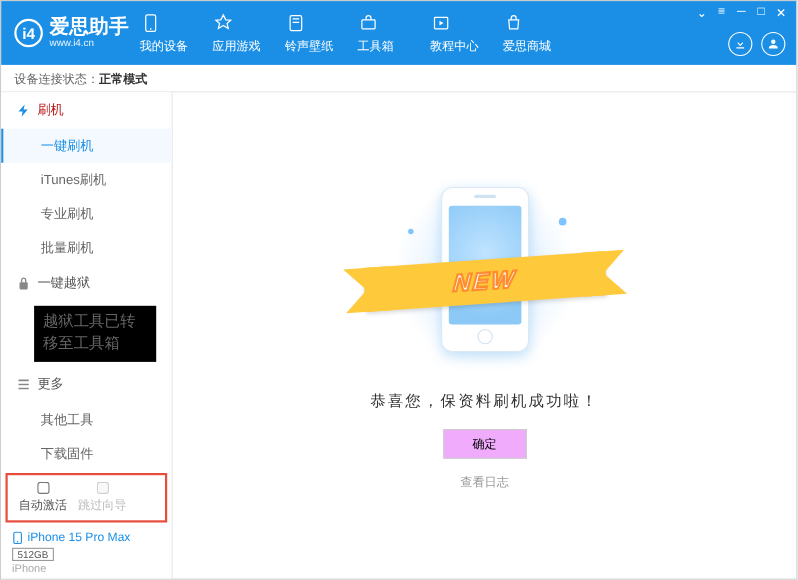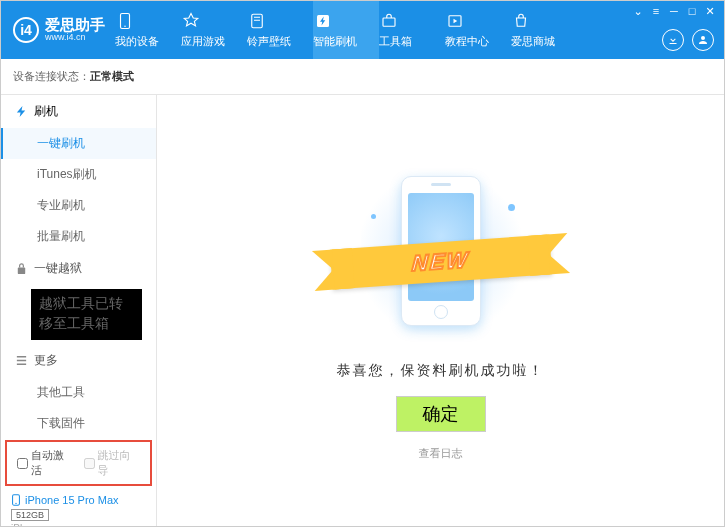--- a/index.html
+++ b/index.html
@@ -2,52 +2,52 @@
 <html><head>
 <meta charset="utf-8">
 <style>
 * { margin: 0; padding: 0; box-sizing: border-box; font-family: "Microsoft YaHei", Arial, sans-serif; }
 body { width: 725px; height: 527px; overflow: hidden; border: 1px solid #ccc; }
 
 .header { background: #1b8fe6; height: 58px; display: flex; align-items: center; color: #fff; position: relative; }
 .logo-block { display: flex; align-items: center; padding: 0 10px 0 12px; gap: 6px; }
 .logo-circle { width: 26px; height: 26px; border: 2px solid #fff; border-radius: 50%; display: flex; align-items: center; justify-content: center; font-weight: bold; font-size: 14px; }
 .logo-text { display: flex; flex-direction: column; line-height: 1.1; }
-.logo-text .title { font-size: 15px; font-weight: bold; }
+.logo-text .title { font-size: 18px; font-weight: bold; }
 .logo-text .url { font-size: 9px; opacity: .9; }
 
 .nav { display: flex; height: 100%; }
 .nav-item { width: 66px; display: flex; flex-direction: column; align-items: flex-start; justify-content: center; gap: 3px; font-size: 11px; cursor: pointer; }
 .nav-item.active { background: #3ba4ee; }
 .nav-icon { width: 20px; height: 20px; display: flex; align-items: center; justify-content: center; }
 .nav-icon svg { width: 18px; height: 18px; fill: #fff; }
 
 .header-right { position: absolute; right: 8px; top: 4px; display: flex; align-items: center; gap: 8px; font-size: 11px; }
 .win-btns { display: flex; gap: 6px; }
 .win-btn { width: 12px; height: 12px; cursor: pointer; display:flex; align-items:center; justify-content:center;}
 .header-circles { position: absolute; right: 10px; bottom: 8px; display: flex; gap: 8px; }
 .h-circle { width: 22px; height: 22px; border: 1.5px solid #fff; border-radius: 50%; display: flex; align-items: center; justify-content: center; cursor: pointer; }
 .h-circle svg { width: 12px; height: 12px; fill: #fff; }
 
 .body { display: flex; height: 445px; }
 
-.statusbar { height: 36px; border-bottom: 1px solid #e5e5e5; display: flex; align-items: center; padding: 0 12px; font-size: 11px; color: #666; width: 100%; }
+.statusbar { height: 25px; border-bottom: 1px solid #e5e5e5; display: flex; align-items: center; padding: 0 12px; font-size: 11px; color: #666; width: 100%; }
 .statusbar b { color: #333; }
 
 .sidebar { width: 156px; border-right: 1px solid #e5e5e5; display: flex; flex-direction: column; font-size: 12px; background: #fff; }
 .side-scroll { flex: 1; overflow: hidden; }
 .side-group { display: flex; align-items: center; gap: 6px; padding: 8px 14px; color: #555; }
 .side-group svg { width: 13px; height: 13px; fill: #888; }
-.side-group.blue { color: #000000; }
+.side-group.blue { color: #b91c1c; }
 .side-group.blue svg { fill: #1b8fe6; }
 .side-item { padding: 7px 14px 7px 36px; color: #666; cursor: pointer; }
 .side-item.active { color: #1b8fe6; border-left: 2px solid #1b8fe6; background: #f3f9fe; padding-left: 34px; }
 .side-item.boxed { margin: 4px 14px 4px 30px; background: #000000; padding: 6px 8px; font-size: 14px; line-height: 1.4; font-family: Liberation Mono, monospace; }
 .check-row { padding: 6px 10px; display: flex; align-items: center; gap: 10px; font-size: 11px; color: #555; border: 2px solid #e74c3c; margin: 2px 4px; }
-.check-row label { display: flex; align-items: center; gap: 3px; }
+.check-row label { display: flex; align-items: center; gap: 3px; flex-direction: column; }
 .check-row .muted { color: #bbb; }
 .device-block { padding: 6px 10px; font-size: 11px; }
 .device-name { color: #1b8fe6; font-weight: normal; display: flex; align-items: center; gap: 4px; }
 .device-name svg { width: 10px; height: 12px; fill: #1b8fe6; }
 .storage-badge { display: inline-block; border: 1px solid #999; padding: 0 4px; font-size: 9px; color: #555; margin-top: 3px; }
 .device-type { color: #aaa; font-size: 10px; margin-top: 2px; }
 
 .main { flex: 1; display: flex; flex-direction: column; align-items: center; justify-content: center; position: relative; }
 .illust { width: 160px; height: 180px; position: relative; margin-top: -10px; }
 .illust .glow { position: absolute; inset: 0; background: radial-gradient(circle, rgba(100,180,255,.3) 0%, rgba(255,255,255,0) 70%); }
@@ -57,21 +57,21 @@
 .phone { position: absolute; left: 50%; top: 12px; transform: translateX(-50%); width: 80px; height: 150px; background: #fff; border-radius: 10px; box-shadow: 0 4px 12px rgba(27,143,230,.25); border: 1px solid #dce9f5; }
 .phone::before { content:''; position:absolute; top:6px; left:50%; transform:translateX(-50%); width:20px; height:3px; background:#d0e3f3; border-radius:2px;}
 .phone::after { content:''; position:absolute; bottom:6px; left:50%; transform:translateX(-50%); width:12px; height:12px; border:1.5px solid #d0e3f3; border-radius:50%;}
 .phone-screen { position:absolute; top:16px; left:6px; right:6px; bottom:24px; background: radial-gradient(circle at 50% 40%, #bfe3ff 0%, #8cc9f7 80%); border-radius:3px;}
 .ribbon { position: absolute; left: -30px; right: -30px; top: 78px; height: 40px; background: #ffc93c; display:flex; align-items:center; justify-content:center; transform: rotate(-4deg); box-shadow: 0 2px 4px rgba(0,0,0,.15);}
 .ribbon::before, .ribbon::after { content:''; position:absolute; top:0; width:0; height:0; border: 20px solid #ffc93c; }
 .ribbon::before { left:-18px; border-left-color: transparent; }
 .ribbon::after { right:-18px; border-right-color: transparent; }
 .ribbon span { font-size: 22px; font-weight: 900; color: #fff; letter-spacing: 2px; font-style: italic; -webkit-text-stroke: 2px #ff8c2e; transform: skewX(-8deg);}
 .msg { margin-top: 18px; font-size: 14px; color: #333; letter-spacing: 2px; }
-.ok-btn { margin-top: 16px; border: 1px solid #ccc; background: #bef264; padding: 5px 26px; font-size: 18px; cursor: pointer; }
+.ok-btn { margin-top: 16px; border: 1px solid #ccc; background: #f0abfc; padding: 5px 26px; font-size: 11px; cursor: pointer; }
 .log-link { margin-top: 14px; font-size: 11px; color: #999; cursor: pointer; }
 
 input[type=checkbox]{ width:11px; height:11px; }
 </style>
 </head>
 <body>
 
 <div class="header">
   <div class="logo-block">
     <div class="logo-circle">i4</div>
@@ -99,29 +99,20 @@
         <span>应用游戏</span>
       </div>
       <div class="nav-item">
         <div class="nav-icon">
           <svg viewBox="0 0 24 24">
             <rect x="5" y="3" width="14" height="18" rx="2" fill="none" stroke="#fff" stroke-width="1.5"></rect>
             <path d="M8 7h8M8 11h8" stroke="#fff" stroke-width="1.5"></path>
           </svg>
         </div>
         <span>铃声壁纸</span>
-      </div>
-      <div class="nav-item active">
-        <div class="nav-icon">
-          <svg viewBox="0 0 24 24">
-            <rect x="4" y="4" width="16" height="16" rx="2" fill="#fff"></rect>
-            <path d="M13 6l-5 7h3l-1 5 5-7h-3z" fill="#1b8fe6"></path>
-          </svg>
-        </div>
-        <span>智能刷机</span>
       </div>
       <div class="nav-item">
         <div class="nav-icon">
           <svg viewBox="0 0 24 24">
             <rect x="4" y="8" width="16" height="11" rx="1" fill="none" stroke="#fff" stroke-width="1.5"></rect>
             <path d="M9 8V6a3 3 0 016 0v2" fill="none" stroke="#fff" stroke-width="1.5"></path>
           </svg>
         </div>
         <span>工具箱</span>
       </div>

